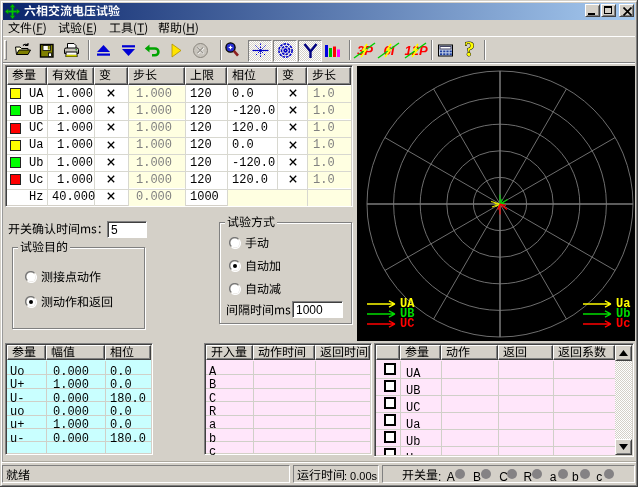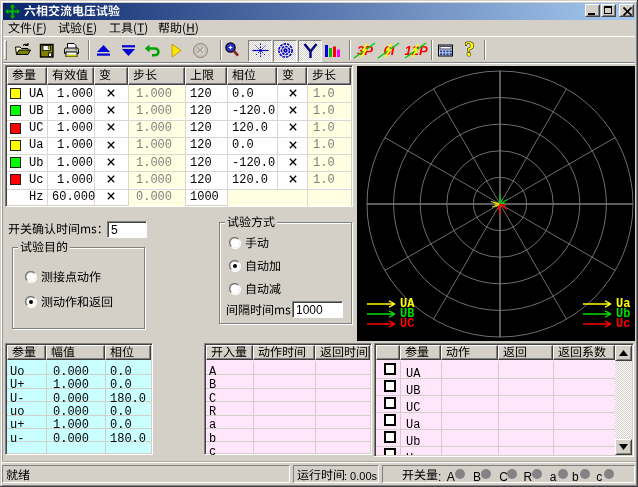--- a/index.html
+++ b/index.html
@@ -432,21 +432,21 @@
     <div class="ab" style="left:190px;top:173.04000000000002px;font:normal 12px 'Liberation Mono',monospace;color:#000;line-height:14px;white-space:pre;">120</div>
     <div class="ab" style="left:232px;top:173.04000000000002px;font:normal 12px 'Liberation Mono',monospace;color:#000;line-height:14px;white-space:pre;">120.0</div>
     <svg class="ab" style="left:289px;top:175.0px" width="8" height="8">
       <path d="M0.8 0.8 L7.2 7.2 M7.2 0.8 L0.8 7.2" stroke="#000" stroke-width="1.3"></path>
     </svg>
     <div class="ab" style="left:313px;top:173.04000000000002px;font:normal 12px 'Liberation Mono',monospace;color:#808080;line-height:14px;white-space:pre;">1.0</div>
     <div class="ab" style="left:129px;top:190px;width:56px;height:16px;background:#ffffe1"></div>
     <div class="ab" style="left:308px;top:190px;width:43px;height:16px;background:#ffffe1"></div>
     <div class="ab" style="left:228px;top:190px;width:79px;height:16px;background:#ffffe1"></div>
     <div class="ab" style="left:29px;top:190.32px;font:normal 12px 'Liberation Mono',monospace;color:#000;line-height:14px;white-space:pre;">Hz</div>
-    <div class="ab" style="left:52px;top:190.32px;font:normal 12px 'Liberation Mono',monospace;color:#000;line-height:14px;white-space:pre;">60.000</div>
+    <div class="ab" style="left:52px;top:190.32px;font:normal 12px 'Liberation Mono',monospace;color:#000;line-height:14px;white-space:pre;">40.000</div>
     <svg class="ab" style="left:107px;top:192.3px" width="8" height="8">
       <path d="M0.8 0.8 L7.2 7.2 M7.2 0.8 L0.8 7.2" stroke="#000" stroke-width="1.3"></path>
     </svg>
     <div class="ab" style="left:136px;top:190.32px;font:normal 12px 'Liberation Mono',monospace;color:#808080;line-height:14px;white-space:pre;">0.000</div>
     <div class="ab" style="left:190px;top:190.32px;font:normal 12px 'Liberation Mono',monospace;color:#000;line-height:14px;white-space:pre;">1000</div>
     <svg class="ab" style="left:357px;top:66px" width="278" height="275" viewBox="0 0 278 275">
 <rect width="278" height="275" fill="#000"></rect>
 <line x1="143" y1="138" x2="276.0" y2="138.0" stroke="#7b7b7b" stroke-width="1.5"></line>
       <line x1="143" y1="138" x2="258.2" y2="204.5" stroke="#7b7b7b" stroke-width="0.9"></line>
       <line x1="143" y1="138" x2="209.5" y2="253.2" stroke="#7b7b7b" stroke-width="0.9"></line>

